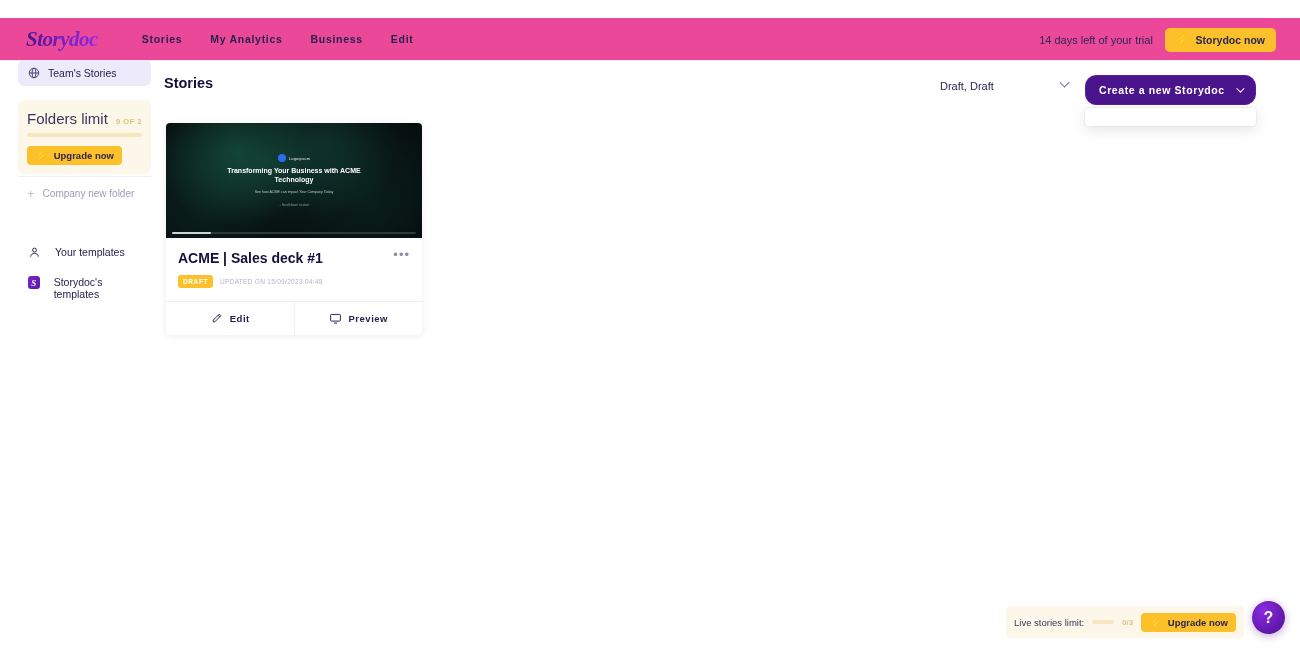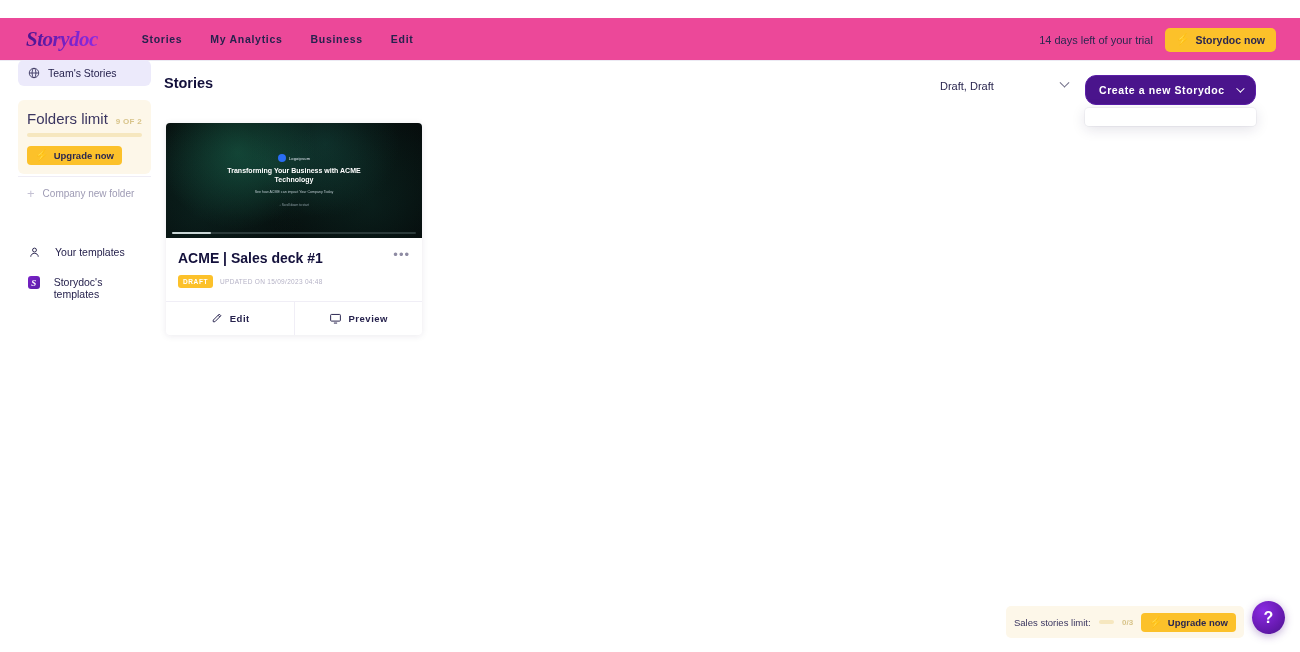--- a/index.html
+++ b/index.html
@@ -403,21 +403,21 @@
           <rect x="2" y="3" width="12" height="8.2" rx="1"></rect>
             <line x1="6" y1="13.6" x2="10" y2="13.6"></line>
         </svg>
       </span>
       <span class="lbl">Preview</span>
     </div>
   </div>
 </div>
 
 <div class="live-limit">
-  <span class="lbl">Sales stories limit:</span>
+  <span class="lbl">Live stories limit:</span>
   <span class="live-bar">
       <i style="width: 0%;"></i>
     </span>
   <span class="live-count">0/3</span>
   <button class="upgrade-bottom">
     <span class="bolt">⚡</span>
     <span>Upgrade now</span>
   </button>
 </div>
 

